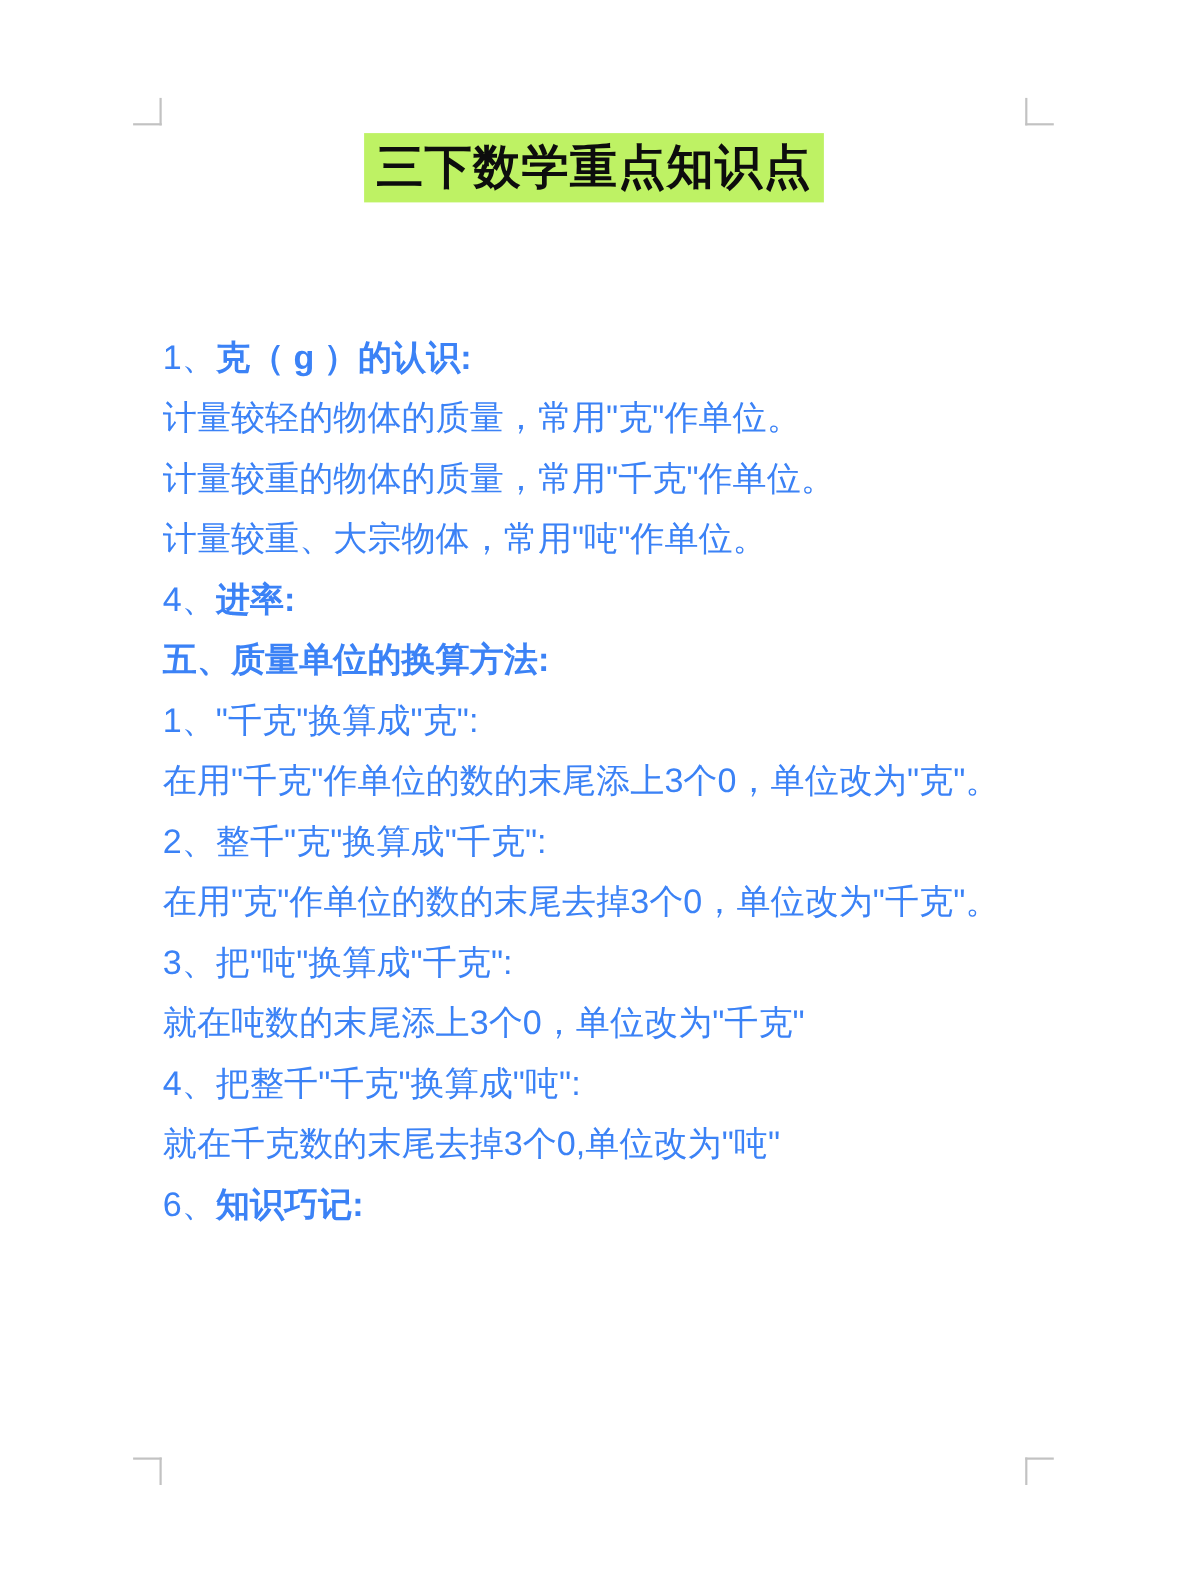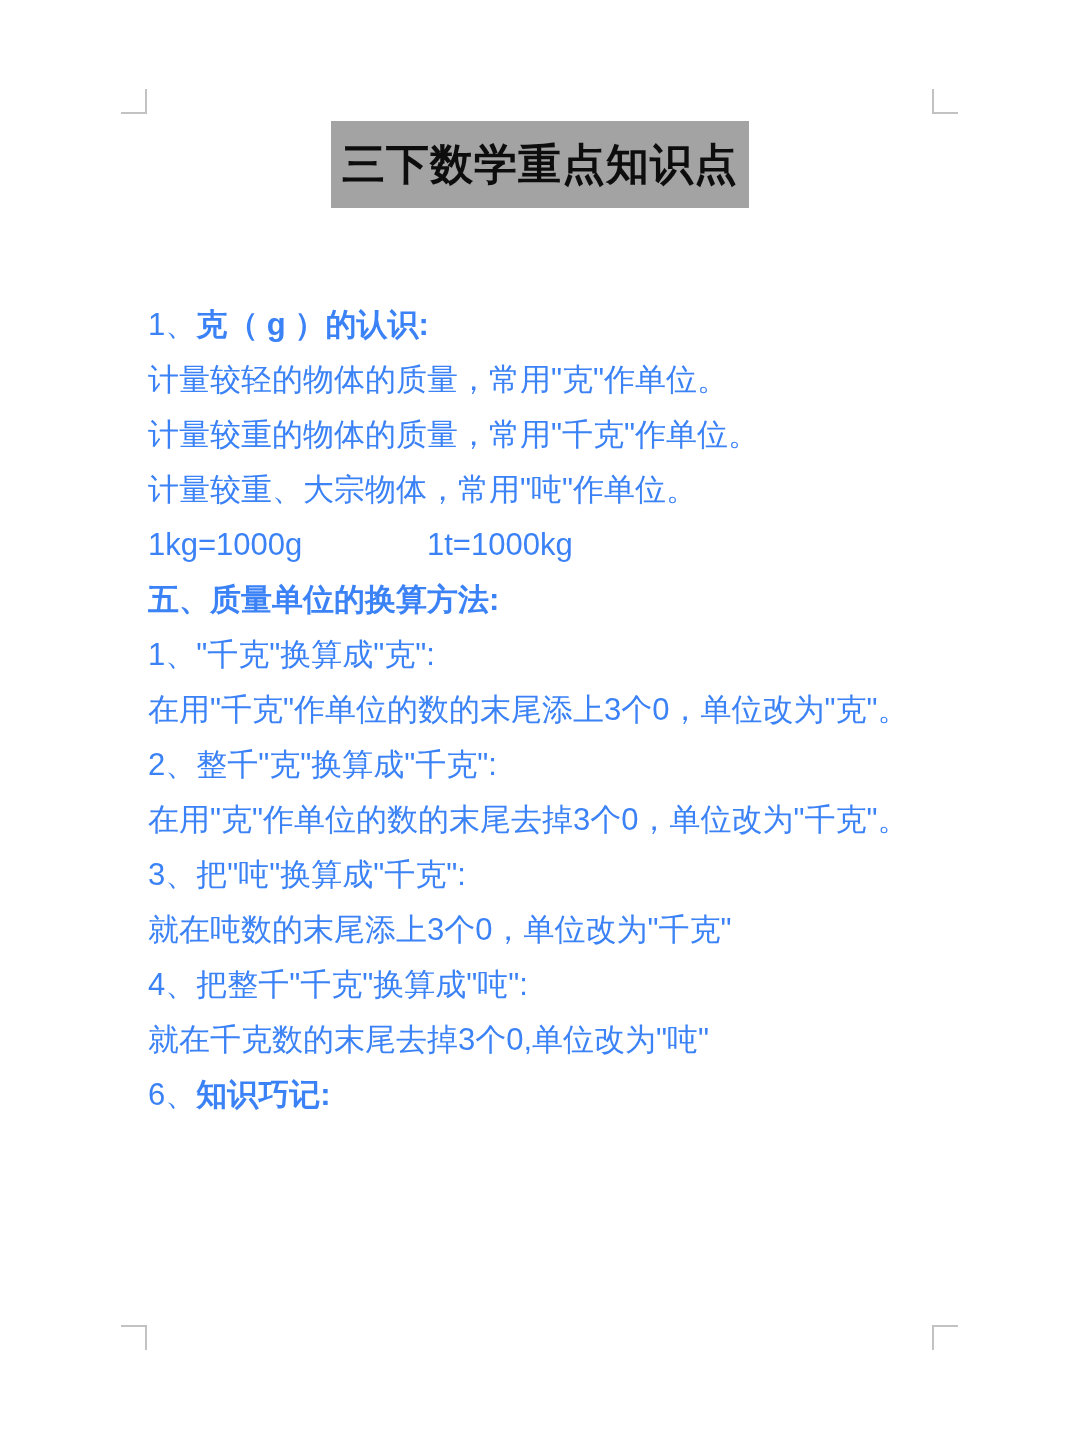--- a/index.html
+++ b/index.html
@@ -30,26 +30,26 @@
   .titles {
     position: absolute;
     left: 0;
     top: 121px;
     width: 100%;
     text-align: center;
   }
   .title-line { margin-bottom: 21px; }
   .title-highlight {
     display: inline-block;
-    background: #a3a3a3;
+    background: #bef264;
     color: #0d0d0d;
     font-size: 43px;
     font-weight: bold;
     line-height: 63px;
-    padding: 12px 11px;
+    padding: 0 11px;
     letter-spacing: 1px;
   }
 
   
   .content {
     position: absolute;
     left: 148px;
     top: 297px;
     width: 800px;
   }
@@ -79,21 +79,21 @@
     <div class="title-line">
       <span class="title-highlight">三下数学重点知识点</span>
     </div>
   </div>
 
   <div class="content">
       <div class="line heading"><span class="prefix">1、</span><span class="main">克（ g ）的认识:</span></div>
       <div class="line body"><span class="main">计量较轻的物体的质量，常用"克"作单位。</span></div>
       <div class="line body"><span class="main">计量较重的物体的质量，常用"千克"作单位。</span></div>
       <div class="line body"><span class="main">计量较重、大宗物体，常用"吨"作单位。</span></div>
-      <div class="line columns"><span class="col1">1kg=1000g</span><span class="col2">1t=1000kg</span></div>
+      <div class="line heading"><span class="prefix">4、</span><span class="main">进率:</span></div>
       <div class="line heading-full"><span class="main">五、质量单位的换算方法:</span></div>
       <div class="line body"><span class="main">1、"千克"换算成"克":</span></div>
       <div class="line body"><span class="main">在用"千克"作单位的数的末尾添上3个0，单位改为"克"。</span></div>
       <div class="line body"><span class="main">2、整千"克"换算成"千克":</span></div>
       <div class="line body"><span class="main">在用"克"作单位的数的末尾去掉3个0，单位改为"千克"。</span></div>
       <div class="line body"><span class="main">3、把"吨"换算成"千克":</span></div>
       <div class="line body"><span class="main">就在吨数的末尾添上3个0，单位改为"千克"</span></div>
       <div class="line body"><span class="main">4、把整千"千克"换算成"吨":</span></div>
       <div class="line body"><span class="main">就在千克数的末尾去掉3个0,单位改为"吨"</span></div>
       <div class="line heading"><span class="prefix">6、</span><span class="main">知识巧记:</span></div>

